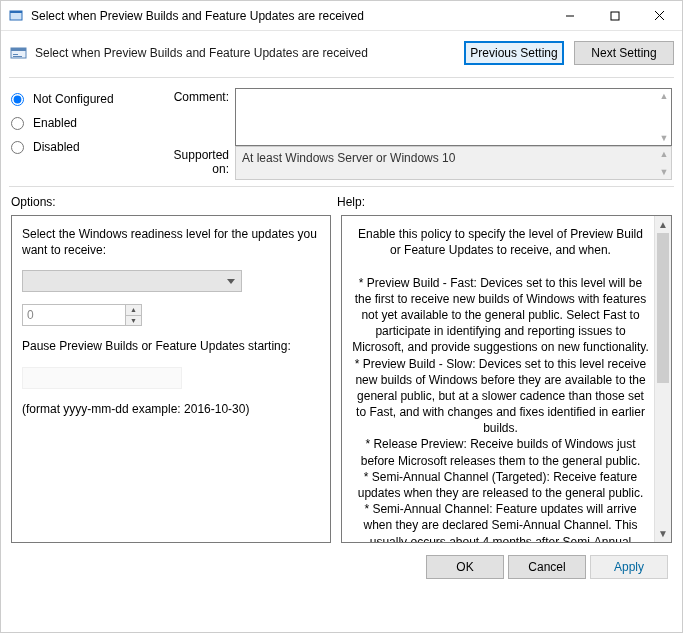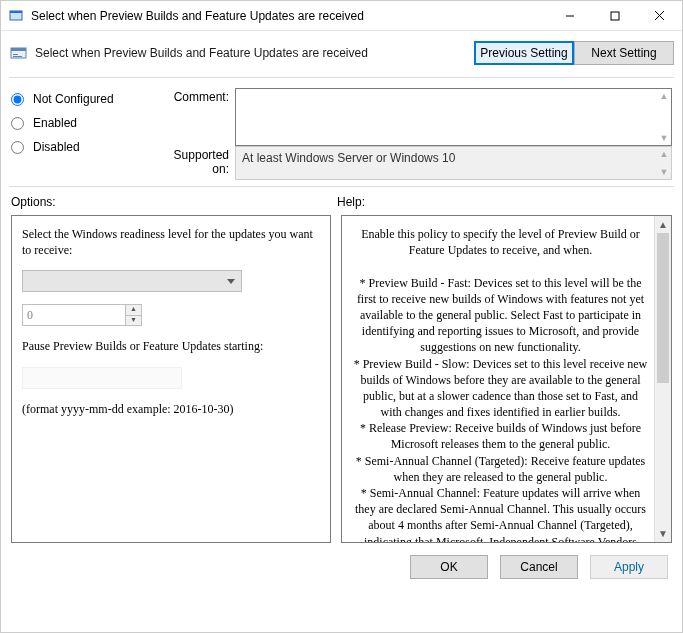--- a/index.html
+++ b/index.html
@@ -42,20 +42,21 @@
   .subheader .icon-slot {
     width: 20px; height: 20px; margin-right: 6px;
     display: flex; align-items: center; justify-content: center;
   }
   .subheader .sub-text { flex: 1; color: #1a1a1a; }
   .nav-btn {
     width: 100px; height: 24px;
     border: 1px solid #adadad;
     background: #e1e1e1;
     font-size: 12px;
+    margin-left: 10px;
     padding: 0;
   }
   .nav-btn.selected {
     border: 2px solid #0078d7;
     background: #e5f1fb;
   }
 
   .separator { height: 1px; background: #ddd; margin: 4px 8px 10px 8px; }
 
   .upper {
@@ -110,21 +111,20 @@
     display: flex; gap: 10px;
     padding: 0 10px;
   }
   .panel {
     border: 1px solid #7a7a7a;
     background: #fff;
     padding: 10px 10px;
     font-size: 12px;
     line-height: 1.35;
     overflow: hidden;
-    font-family: Liberation Serif, serif;
   }
   .panel-left {
     width: 320px;
     height: 328px;
   }
   .panel-right {
     flex: 1;
     height: 328px;
     position: relative;
     padding-right: 22px;
@@ -179,21 +179,21 @@
   }
   .opt-number .spin div:first-child { border-bottom: 1px solid #bfbfbf; }
   .opt-text {
     width: 160px; height: 22px;
     border: 1px solid #f0f0f0;
     background: #fafafa;
   }
 
   .footer {
     display: flex; justify-content: flex-end;
-    gap: 12px;
+    gap: 4px;
     padding: 12px 14px 0 0;
   }
   .btn {
     width: 78px; height: 24px;
     border: 1px solid #adadad;
     background: #e1e1e1;
     font-size: 12px;
     padding: 0;
   }
   .btn.disabled {

